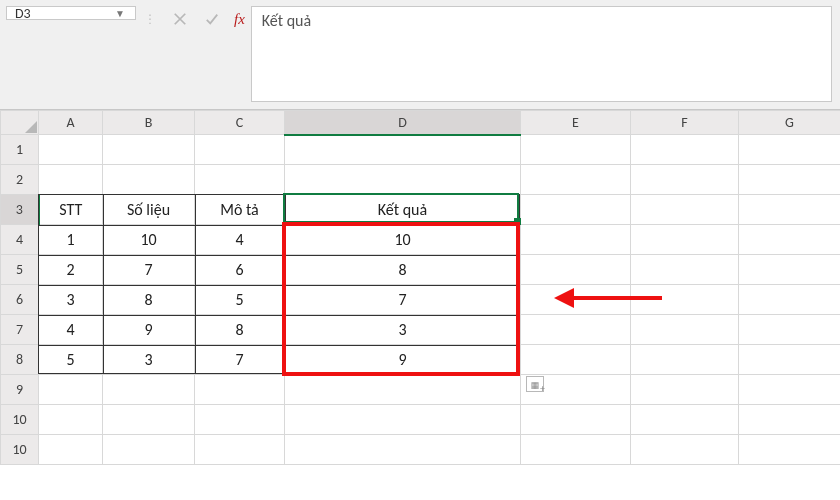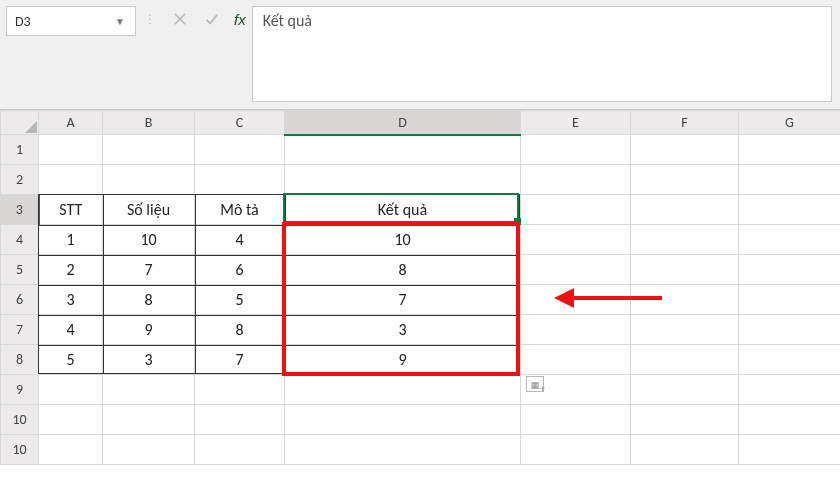--- a/index.html
+++ b/index.html
@@ -14,21 +14,21 @@
   .formula-bar {
     height: 110px;
     background: #f0f0f0;
     border-bottom: 1px solid #c7c7c7;
     display: flex;
     align-items: flex-start;
     padding: 6px 0 0 0;
   }
   .name-box {
     width: 130px;
-    height: 30px;
+    height: 14px;
     margin-left: 6px;
     background: #fff;
     border: 1px solid #c9c9c9;
     display: flex;
     align-items: center;
     padding: 0 8px;
     position: relative;
   }
   .name-box-text { flex: 1; font-size: 14px; color: #333; }
   .name-box-dd {
@@ -50,23 +50,23 @@
     width: 32px;
     height: 26px;
     display: flex;
     align-items: center;
     justify-content: center;
     color: #b8b8b8;
   }
   .fb-btn svg { width: 14px; height: 14px; }
   .fx-label {
     font-style: italic;
-    font-family: Liberation Sans, sans-serif;
+    font-family: Liberation Serif, serif;
     font-size: 15px;
-    color: #14532d;
+    color: #b91c1c;
     padding: 0 6px;
     display: flex;
     align-items: center;
     height: 26px;
   }
   .formula-input {
     flex: 1;
     height: 96px;
     margin-right: 8px;
     background: #fff;

